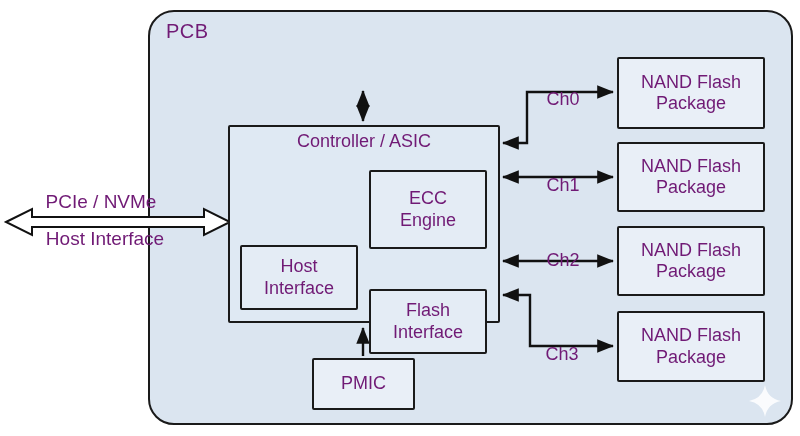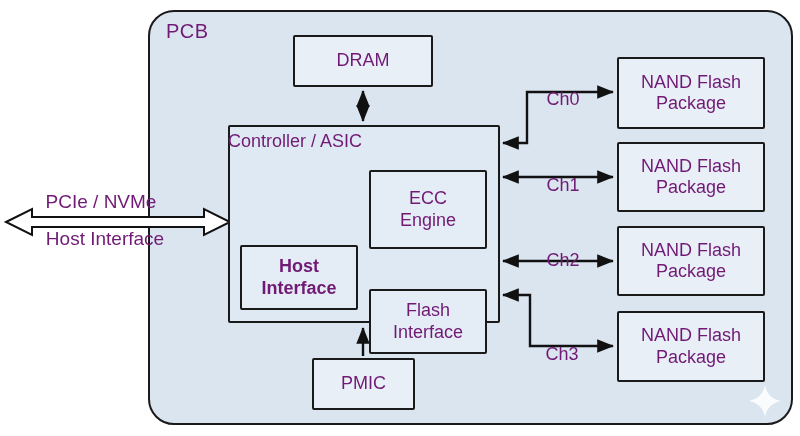--- a/index.html
+++ b/index.html
@@ -16,21 +16,21 @@
     position:absolute;left:166px;top:20px;font-size:20px;letter-spacing:.5px;
   }
   .box{
     position:absolute;box-sizing:border-box;border:2px solid #1a1a1a;border-radius:2px;
     background:#e9eff7;display:flex;align-items:center;justify-content:center;
     text-align:center;font-size:18px;line-height:1.18;white-space:pre-line;
   }
   .box.tint{background:#e4ecf5;}
   .controller{background:#dfe9f3;}
   .controller-title{
-    position:absolute;left:228px;top:131px;width:272px;
+    position:absolute;left:228px;top:131px;width:272px;text-align:center;
     font-size:18px;
   }
   .ch-label{
     position:absolute;width:64px;text-align:center;font-size:18px;margin-top:28px;
   }
   .host-text{
     position:absolute;text-align:center;font-size:19px;
   }
   svg.connectors{position:absolute;left:0;top:0;pointer-events:none;}
 </style>
@@ -62,32 +62,29 @@
     <polyline points="503,295 530,295 530,346 613,346" fill="none" stroke="#111" stroke-width="2.4" marker-start="url(#ah)" marker-end="url(#ah)"></polyline>
 
     <polygon points="6,222 32,209 32,217 204,217 204,209 230,222 204,235 204,227 32,227 32,235" fill="#ffffff" stroke="#111" stroke-width="2"></polygon>
 
     <path d="M765 385 Q767.5 398.5 781 401 Q767.5 403.5 765 417 Q762.5 403.5 749 401 Q762.5 398.5 765 385 Z" fill="rgba(255,255,255,0.85)"></path>
   </svg>
 
   <div class="host-text" style="left:6px;top:191px;width:190px;">PCIe / NVMe</div>
   <div class="host-text" style="left:10px;top:228px;width:190px;">Host Interface</div>
 
-  <div class="box" style="left:293px;top:35px;width:140px;height:52px;">
-    <span>DRAM</span>
-  </div>
 
   <div class="box controller" style="left:228px;top:125px;width:272px;height:198px;"></div>
   <div class="controller-title">Controller / ASIC</div>
 
   <div class="box tint" style="left:369px;top:170px;width:118px;height:79px;">
     <span>ECC
 Engine</span>
   </div>
-  <div class="box tint" style="left:240px;top:245px;width:118px;height:65px;font-weight:bold;">
+  <div class="box tint" style="left:240px;top:245px;width:118px;height:65px;">
     <span>Host
 Interface</span>
   </div>
   <div class="box tint" style="left:369px;top:245px;width:118px;height:65px;margin-top:44px;">
     <span>Flash
 Interface</span>
   </div>
 
   <div class="box" style="left:312px;top:358px;width:103px;height:52px;">
     <span>PMIC</span>

